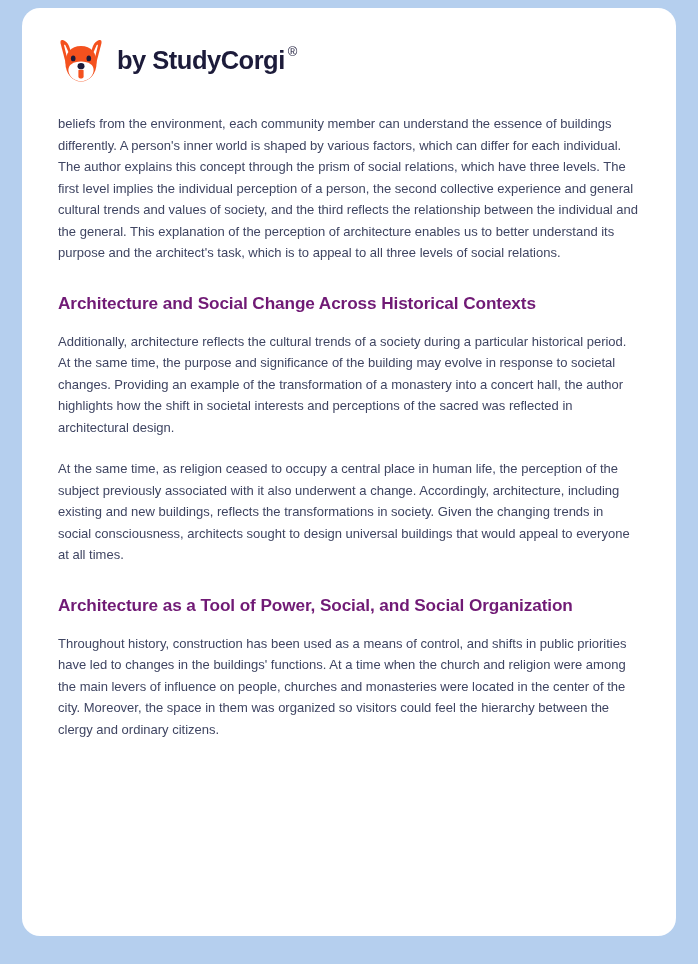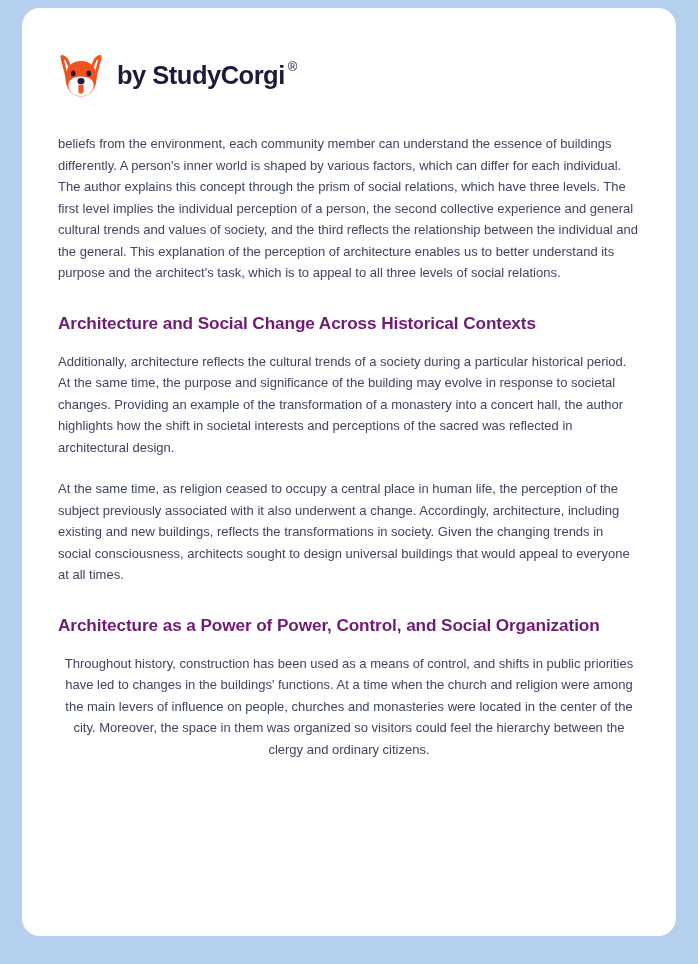--- a/index.html
+++ b/index.html
@@ -25,22 +25,21 @@
     background: #ffffff;
     border-radius: 18px;
     overflow: hidden;
   }
 
   
   .doc-header {
     display: flex;
     align-items: flex-start;
     justify-content: space-between;
-    padding: 38px 36px 0 36px;
-    flex-direction: column;
+    padding: 23px 36px 0 36px;
   }
 
   .brand {
     display: flex;
     align-items: center;
     flex-shrink: 0;
     padding-top: 6px;
   }
 
   .corgi-mark {
@@ -103,21 +102,21 @@
   }
 
   .para {
     font-size: 13px;
     line-height: 1.655;
     color: #3f4562;
     margin-bottom: 20px;
     text-align: left;
   }
 
-  .para.tight { margin-bottom: 0; text-align: center; }
+  .para.tight { margin-bottom: 0; }
 
   .section-heading {
     font-size: 17.2px;
     font-weight: bold;
     color: #701a75;
     line-height: 1.28;
     letter-spacing: -0.1px;
     margin-top: 28px;
     margin-bottom: 17px;
   }
@@ -163,19 +162,19 @@
   <div class="doc-body">
 
     <p class="para">beliefs from the environment, each community member can understand the essence of buildings differently. A person's inner world is shaped by various factors, which can differ for each individual. The author explains this concept through the prism of social relations, which have three levels. The first level implies the individual perception of a person, the second collective experience and general cultural trends and values of society, and the third reflects the relationship between the individual and the general. This explanation of the perception of architecture enables us to better understand its purpose and the architect's task, which is to appeal to all three levels of social relations.</p>
 
     <h2 class="section-heading">Architecture and Social Change Across Historical Contexts</h2>
 
     <p class="para">Additionally, architecture reflects the cultural trends of a society during a particular historical period. At the same time, the purpose and significance of the building may evolve in response to societal changes. Providing an example of the transformation of a monastery into a concert hall, the author highlights how the shift in societal interests and perceptions of the sacred was reflected in architectural design.</p>
 
     <p class="para">At the same time, as religion ceased to occupy a central place in human life, the perception of the subject previously associated with it also underwent a change. Accordingly, architecture, including existing and new buildings, reflects the transformations in society. Given the changing trends in social consciousness, architects sought to design universal buildings that would appeal to everyone at all times.</p>
 
-    <h2 class="section-heading">Architecture as a Power of Power, Control, and Social Organization</h2>
+    <h2 class="section-heading">Architecture as a Tool of Power, Social, and Social Organization</h2>
 
     <p class="para tight">Throughout history, construction has been used as a means of control, and shifts in public priorities have led to changes in the buildings' functions. At a time when the church and religion were among the main levers of influence on people, churches and monasteries were located in the center of the city. Moreover, the space in them was organized so visitors could feel the hierarchy between the clergy and ordinary citizens.</p>
 
   </div>
 
 </div>
 
 </body></html>

